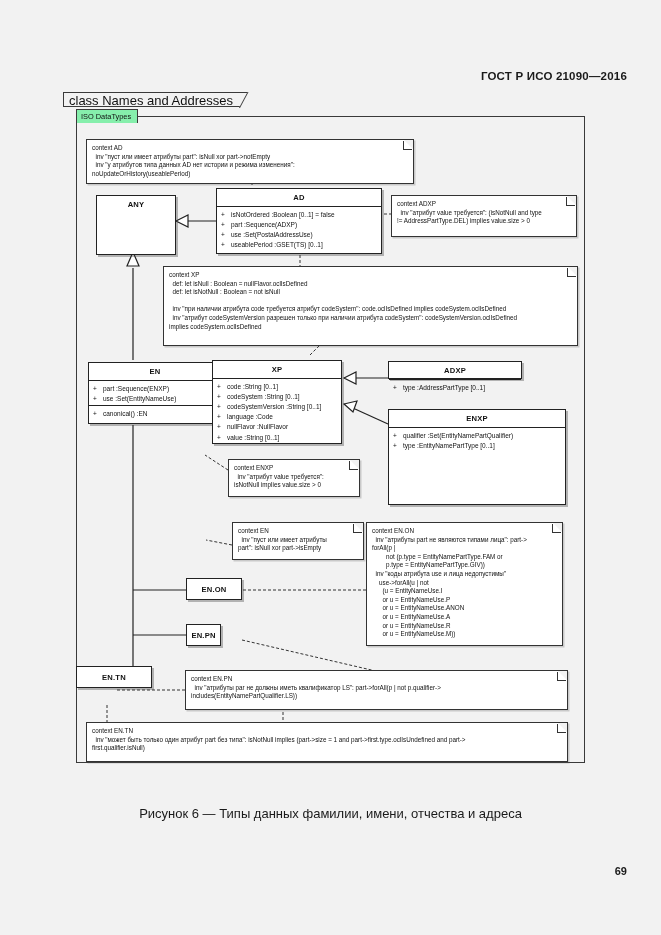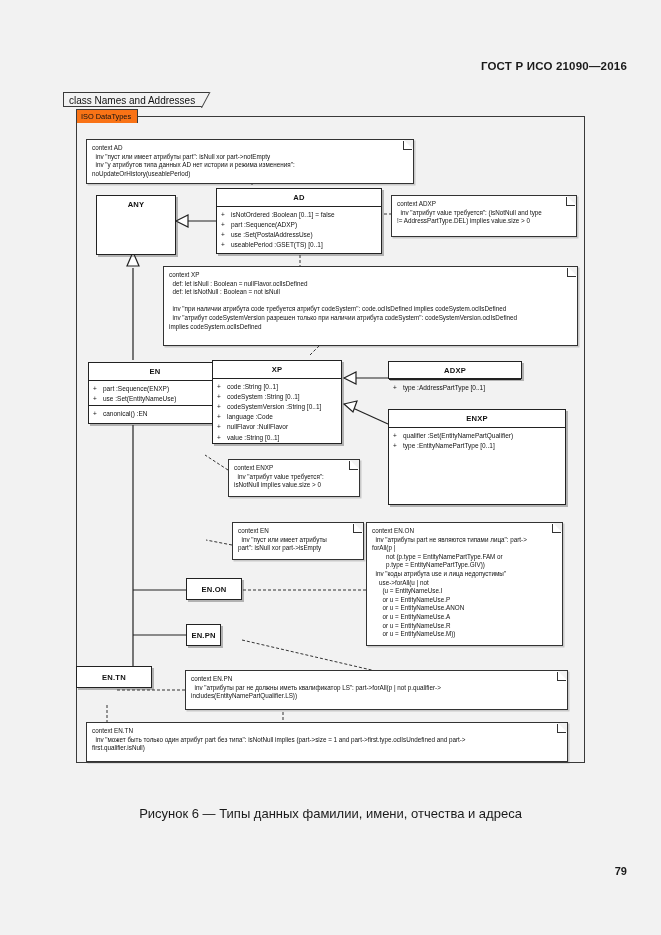--- a/index.html
+++ b/index.html
@@ -9,21 +9,21 @@
     font-family:"Liberation Sans", sans-serif;
     position:relative;
     overflow:hidden;
   }
   .page{
     position:absolute;inset:0;
     background:#f2f2f2;
   }
   .hdr{
     position:absolute;
-    right:34px;top:60px;
+    right:34px;top:70px;
     font-size:11.5px;
     font-weight:bold;
     letter-spacing:.2px;
     color:#1a1a1a;
   }
   .pageno{
     position:absolute;
     right:34px;bottom:58px;
     font-size:11px;
     font-weight:bold;
@@ -48,21 +48,21 @@
     box-sizing:border-box;
   }
   .frame-tab{
     position:absolute;
     left:63px;top:92px;
     height:15px;
     padding:0 18px 0 5px;
     border:1.1px solid #3a3a3a;
     border-bottom:1.1px solid #3a3a3a;
     background:#f2f2f2;
-    font-size:10px;
+    font-size:13px;
     line-height:15px;
     color:#111;
     box-sizing:border-box;
     white-space:nowrap;
   }
   .frame-tab:after{
     content:"";
     position:absolute;
     right:-1px;top:-1px;
     width:12px;height:16px;
@@ -78,21 +78,21 @@
     border:1.1px solid #3a3a3a;
     box-sizing:border-box;
     background:#f2f2f2;
   }
   .pkg-tab{
     position:absolute;
     left:76px;top:109px;
     width:62px;height:14px;
     border:1.1px solid #3a3a3a;
     border-bottom:none;
-    background:#f97316;
+    background:#86efac;
     font-size:7.4px;
     line-height:14px;
     padding-left:4px;
     box-sizing:border-box;
     color:#111;
     white-space:nowrap;
   }
 
   
   .cls{
@@ -163,21 +163,21 @@
     width:661px;height:935px;
     pointer-events:none;
   }
 </style>
 </head>
 <body>
 
 <div class="page">
 
   <div class="hdr">ГОСТ Р ИСО 21090—2016</div>
-  <div class="pageno">79</div>
+  <div class="pageno">69</div>
   <div class="caption">Рисунок 6 — Типы данных фамилии, имени, отчества и адреса</div>
 
   <div class="frame"></div>
   <div class="frame-tab">class Names and Addresses</div>
 
   <div class="pkg"></div>
   <div class="pkg-tab">ISO DataTypes</div>
 
   <svg class="wires">
 

